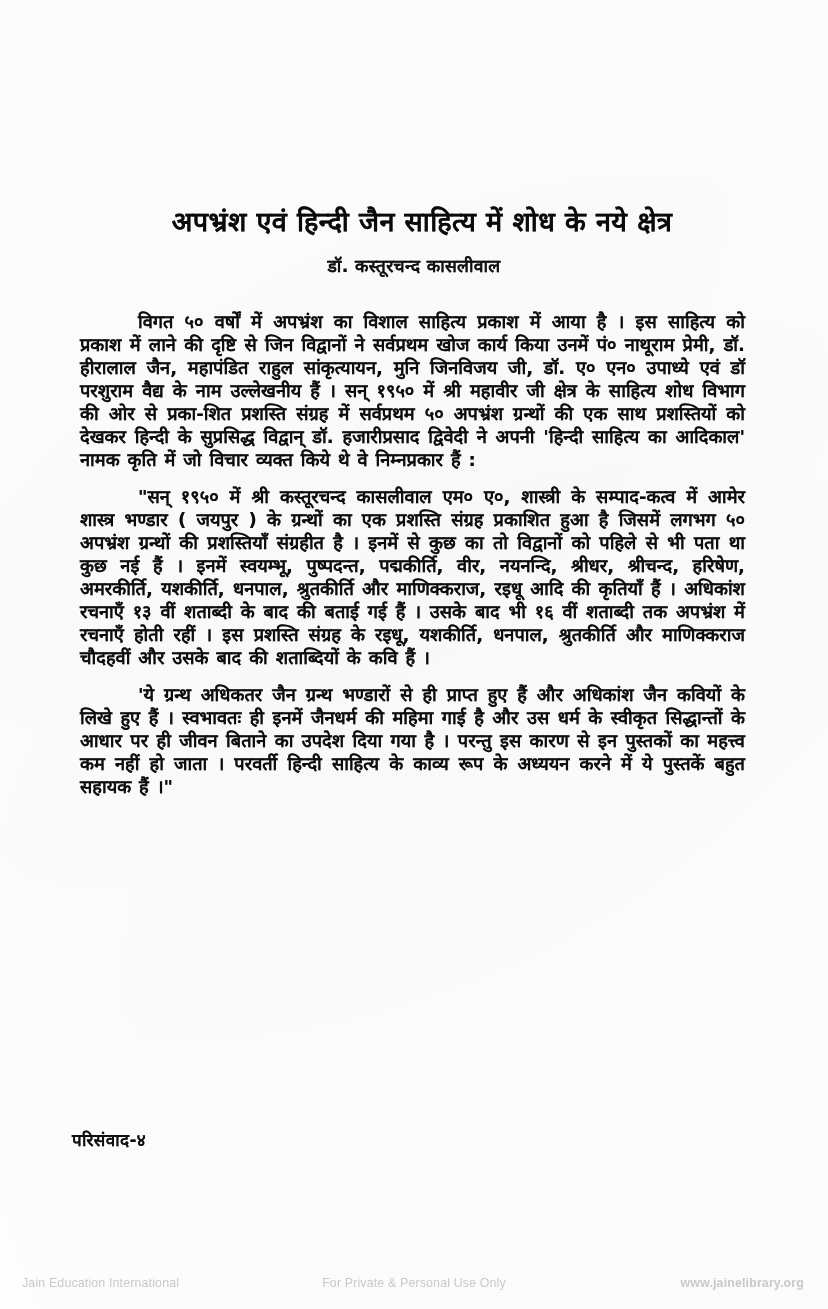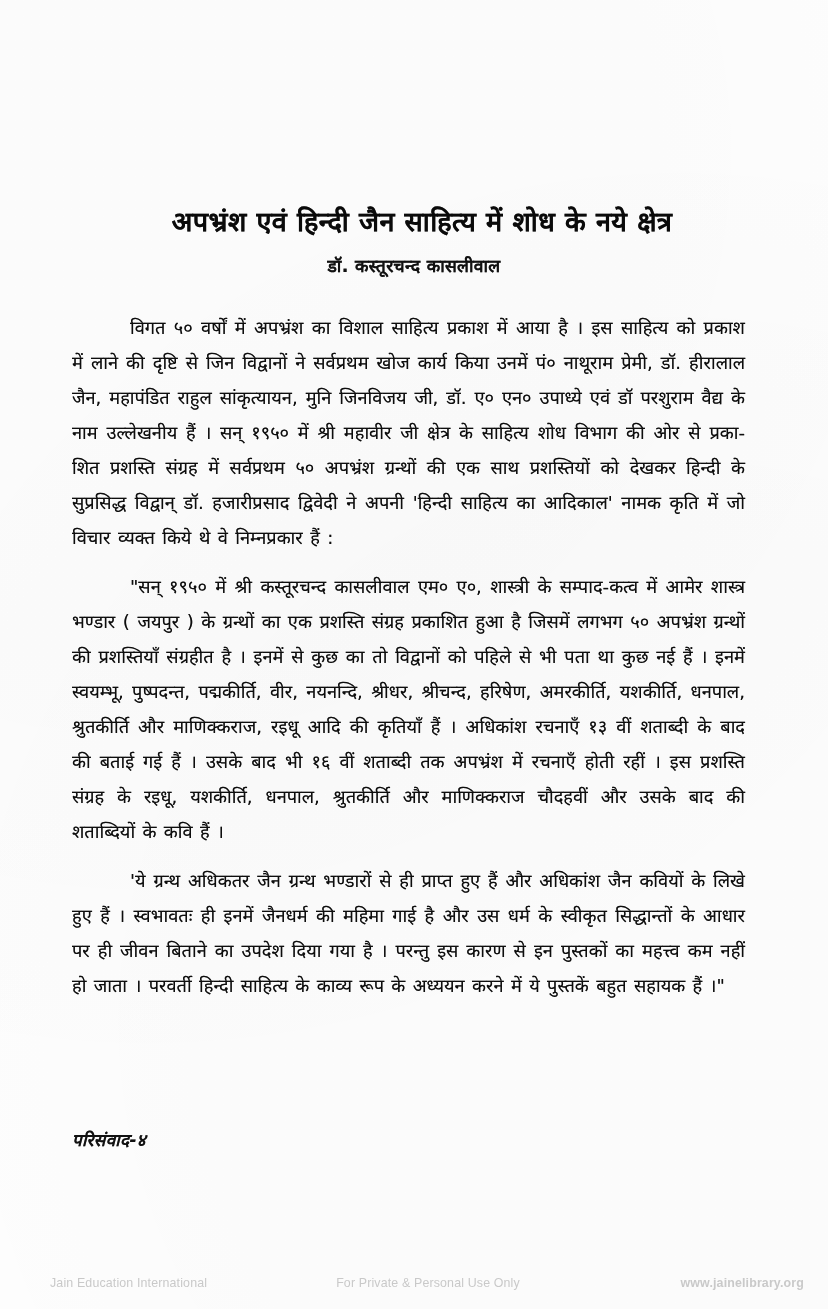--- a/index.html
+++ b/index.html
@@ -55,58 +55,57 @@
 
   
   #body-col {
     position: absolute;
     left: 72px;
     top: 310px;
     width: 673px;
   }
   .para {
     font-size: 18.2px;
-    line-height: 35px;
+    line-height: 23px;
     color: #0d0d0d;
     text-align: justify;
     text-justify: inter-word;
-    margin: 0 0 12px 0;
+    margin: 0 0 12px 8px;
     word-spacing: 1.6px;
     text-shadow: 0 0 0.3px rgba(0,0,0,0.45);
+    font-weight: bold;
   }
   .para.indent { text-indent: 58px; }
   .para.gap-top { margin-top: 14px; }
 
   
   #section-foot {
     position: absolute;
     left: 72px;
     top: 1128px;
     font-size: 17px;
     font-weight: bold;
     color: #111111;
     letter-spacing: 0.4px;
     text-shadow: 0 0 0.3px rgba(0,0,0,0.5);
-    font-style: italic;
   }
 
   
   #scan-footer {
     position: absolute;
     left: 0;
     right: 0;
     top: 1272px;
     height: 22px;
     display: flex;
     align-items: center;
     font-family: "Liberation Sans", sans-serif;
     font-size: 12.4px;
     color: #c9c9c9;
     letter-spacing: 0.15px;
-    margin-left: 28px;
   }
   #scan-footer .sf-left   { position: absolute; left: 22px; }
   #scan-footer .sf-center { position: absolute; left: 50%; transform: translateX(-50%); text-align: center; }
   #scan-footer .sf-right  { position: absolute; right: 24px; font-weight: bold; }
 </style>
 </head>
 <body>
 
 <div id="page">
 

